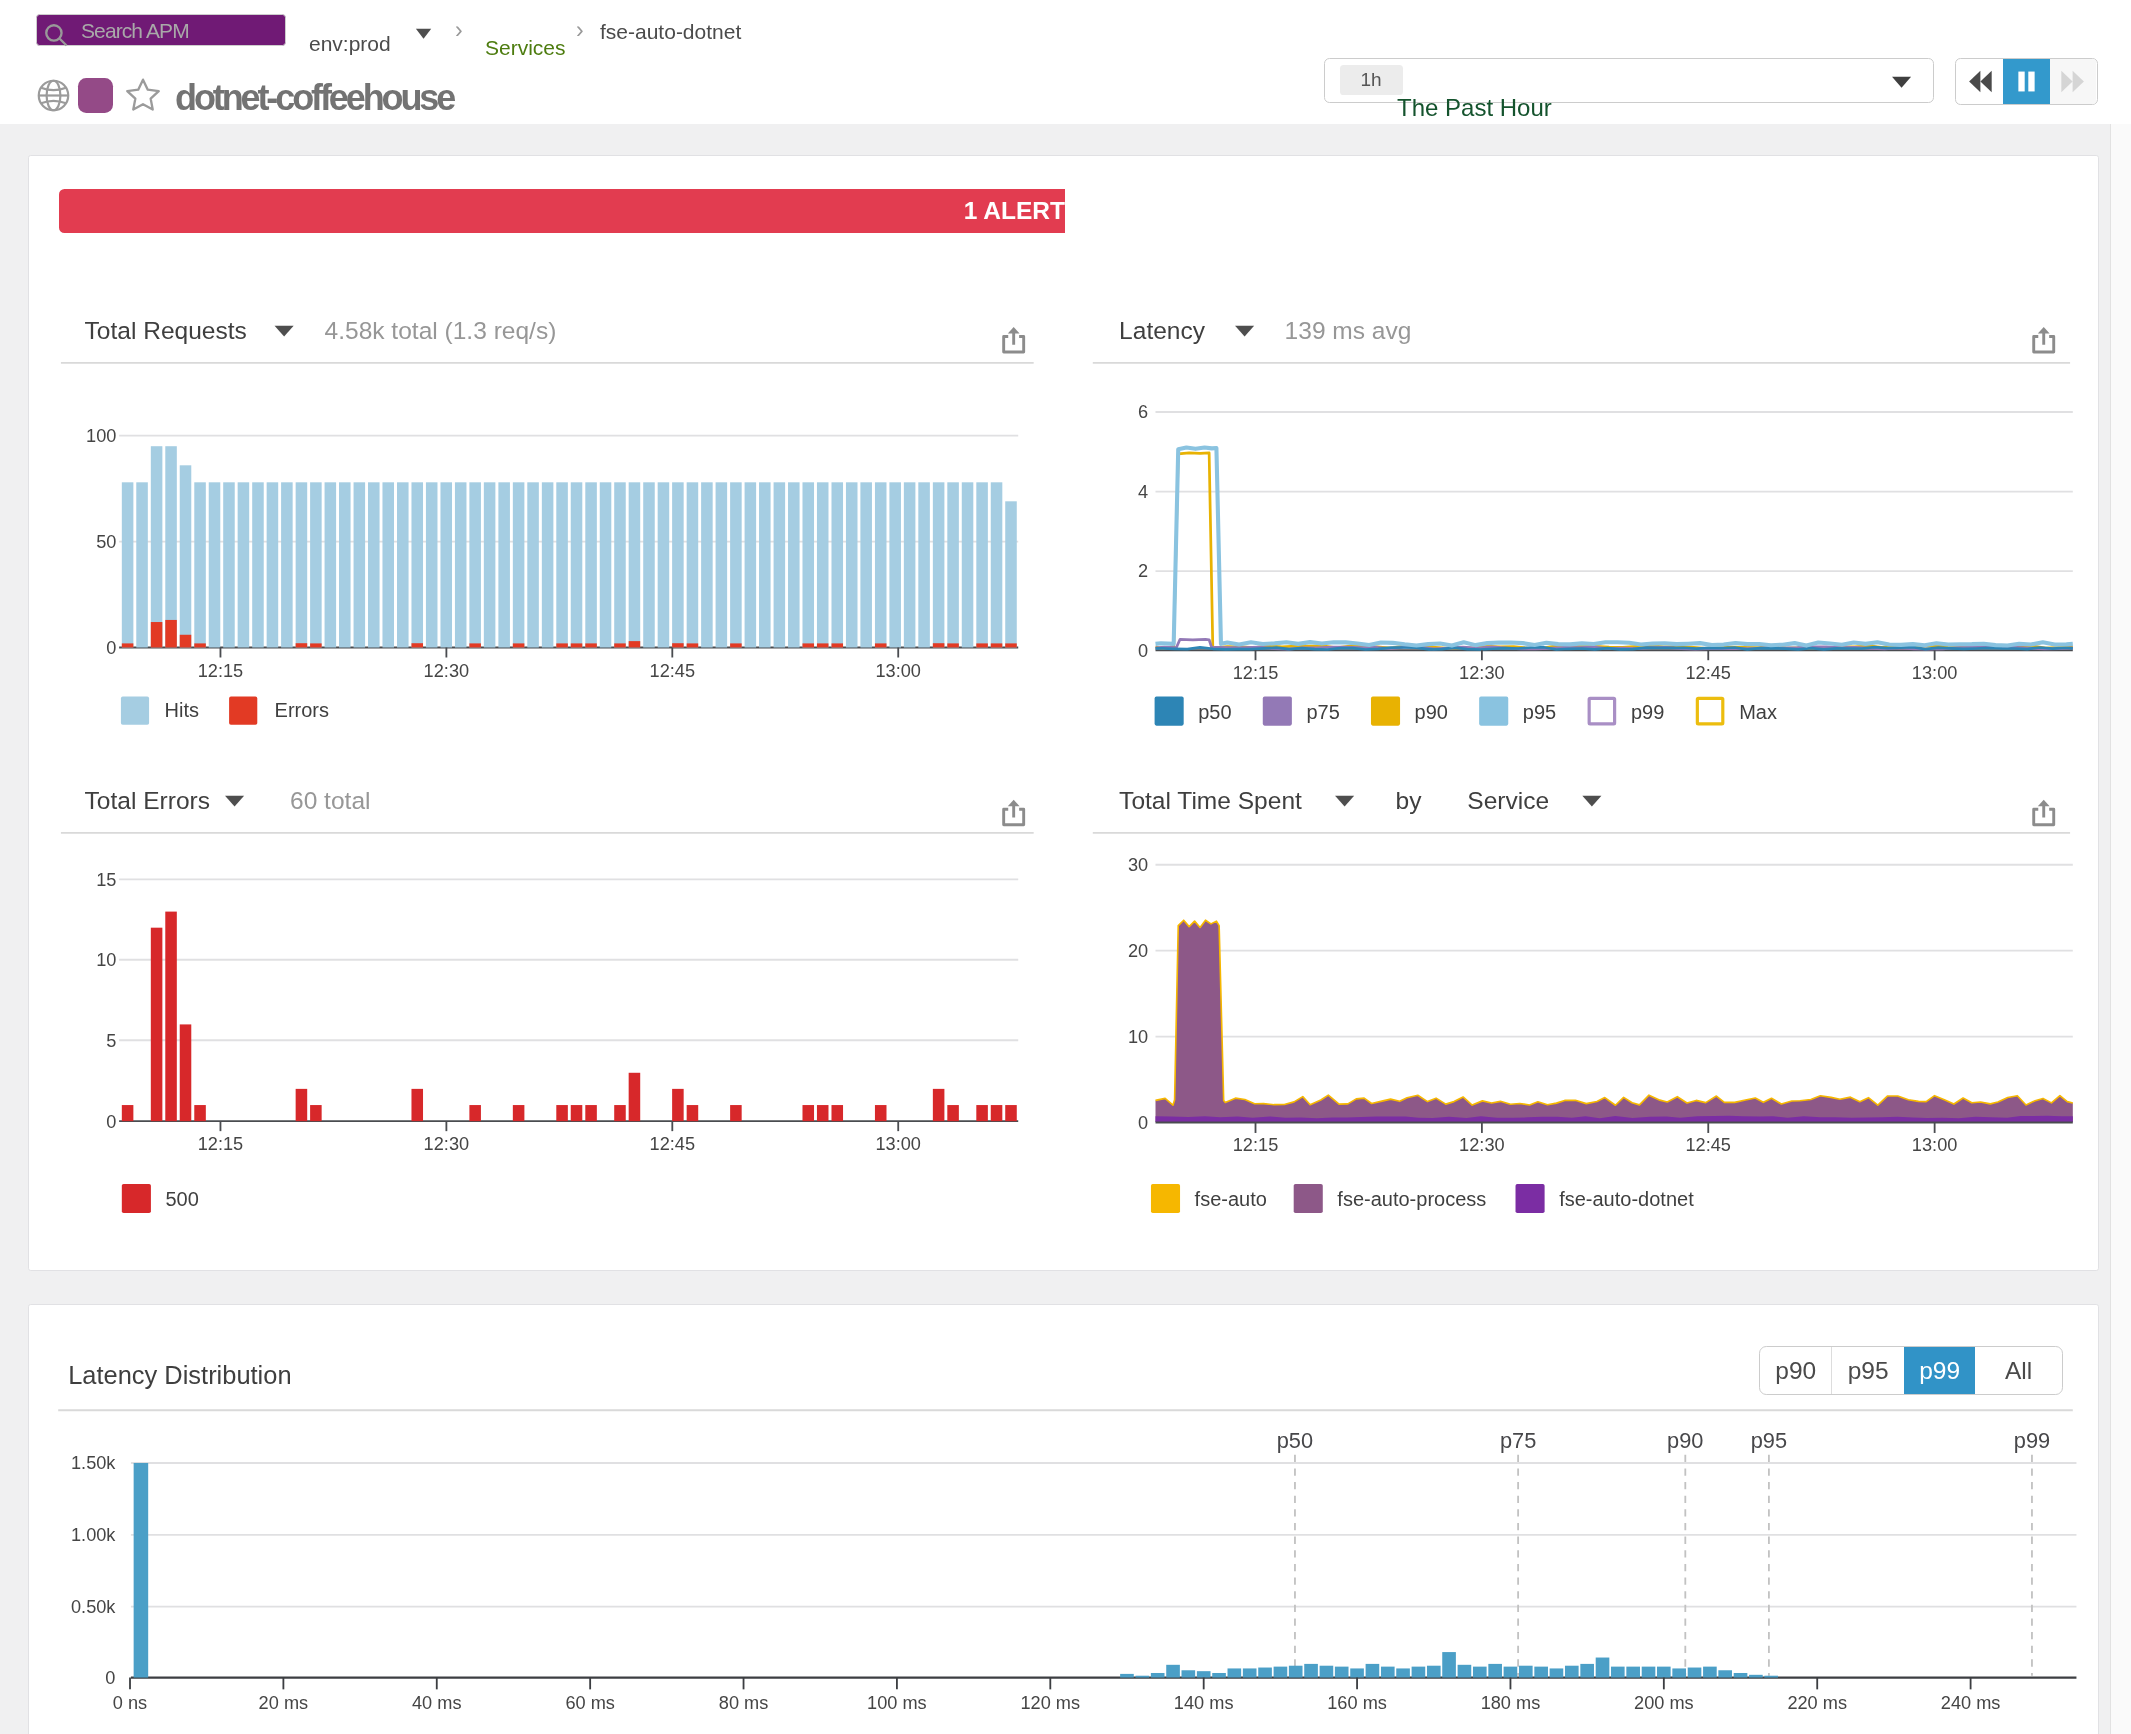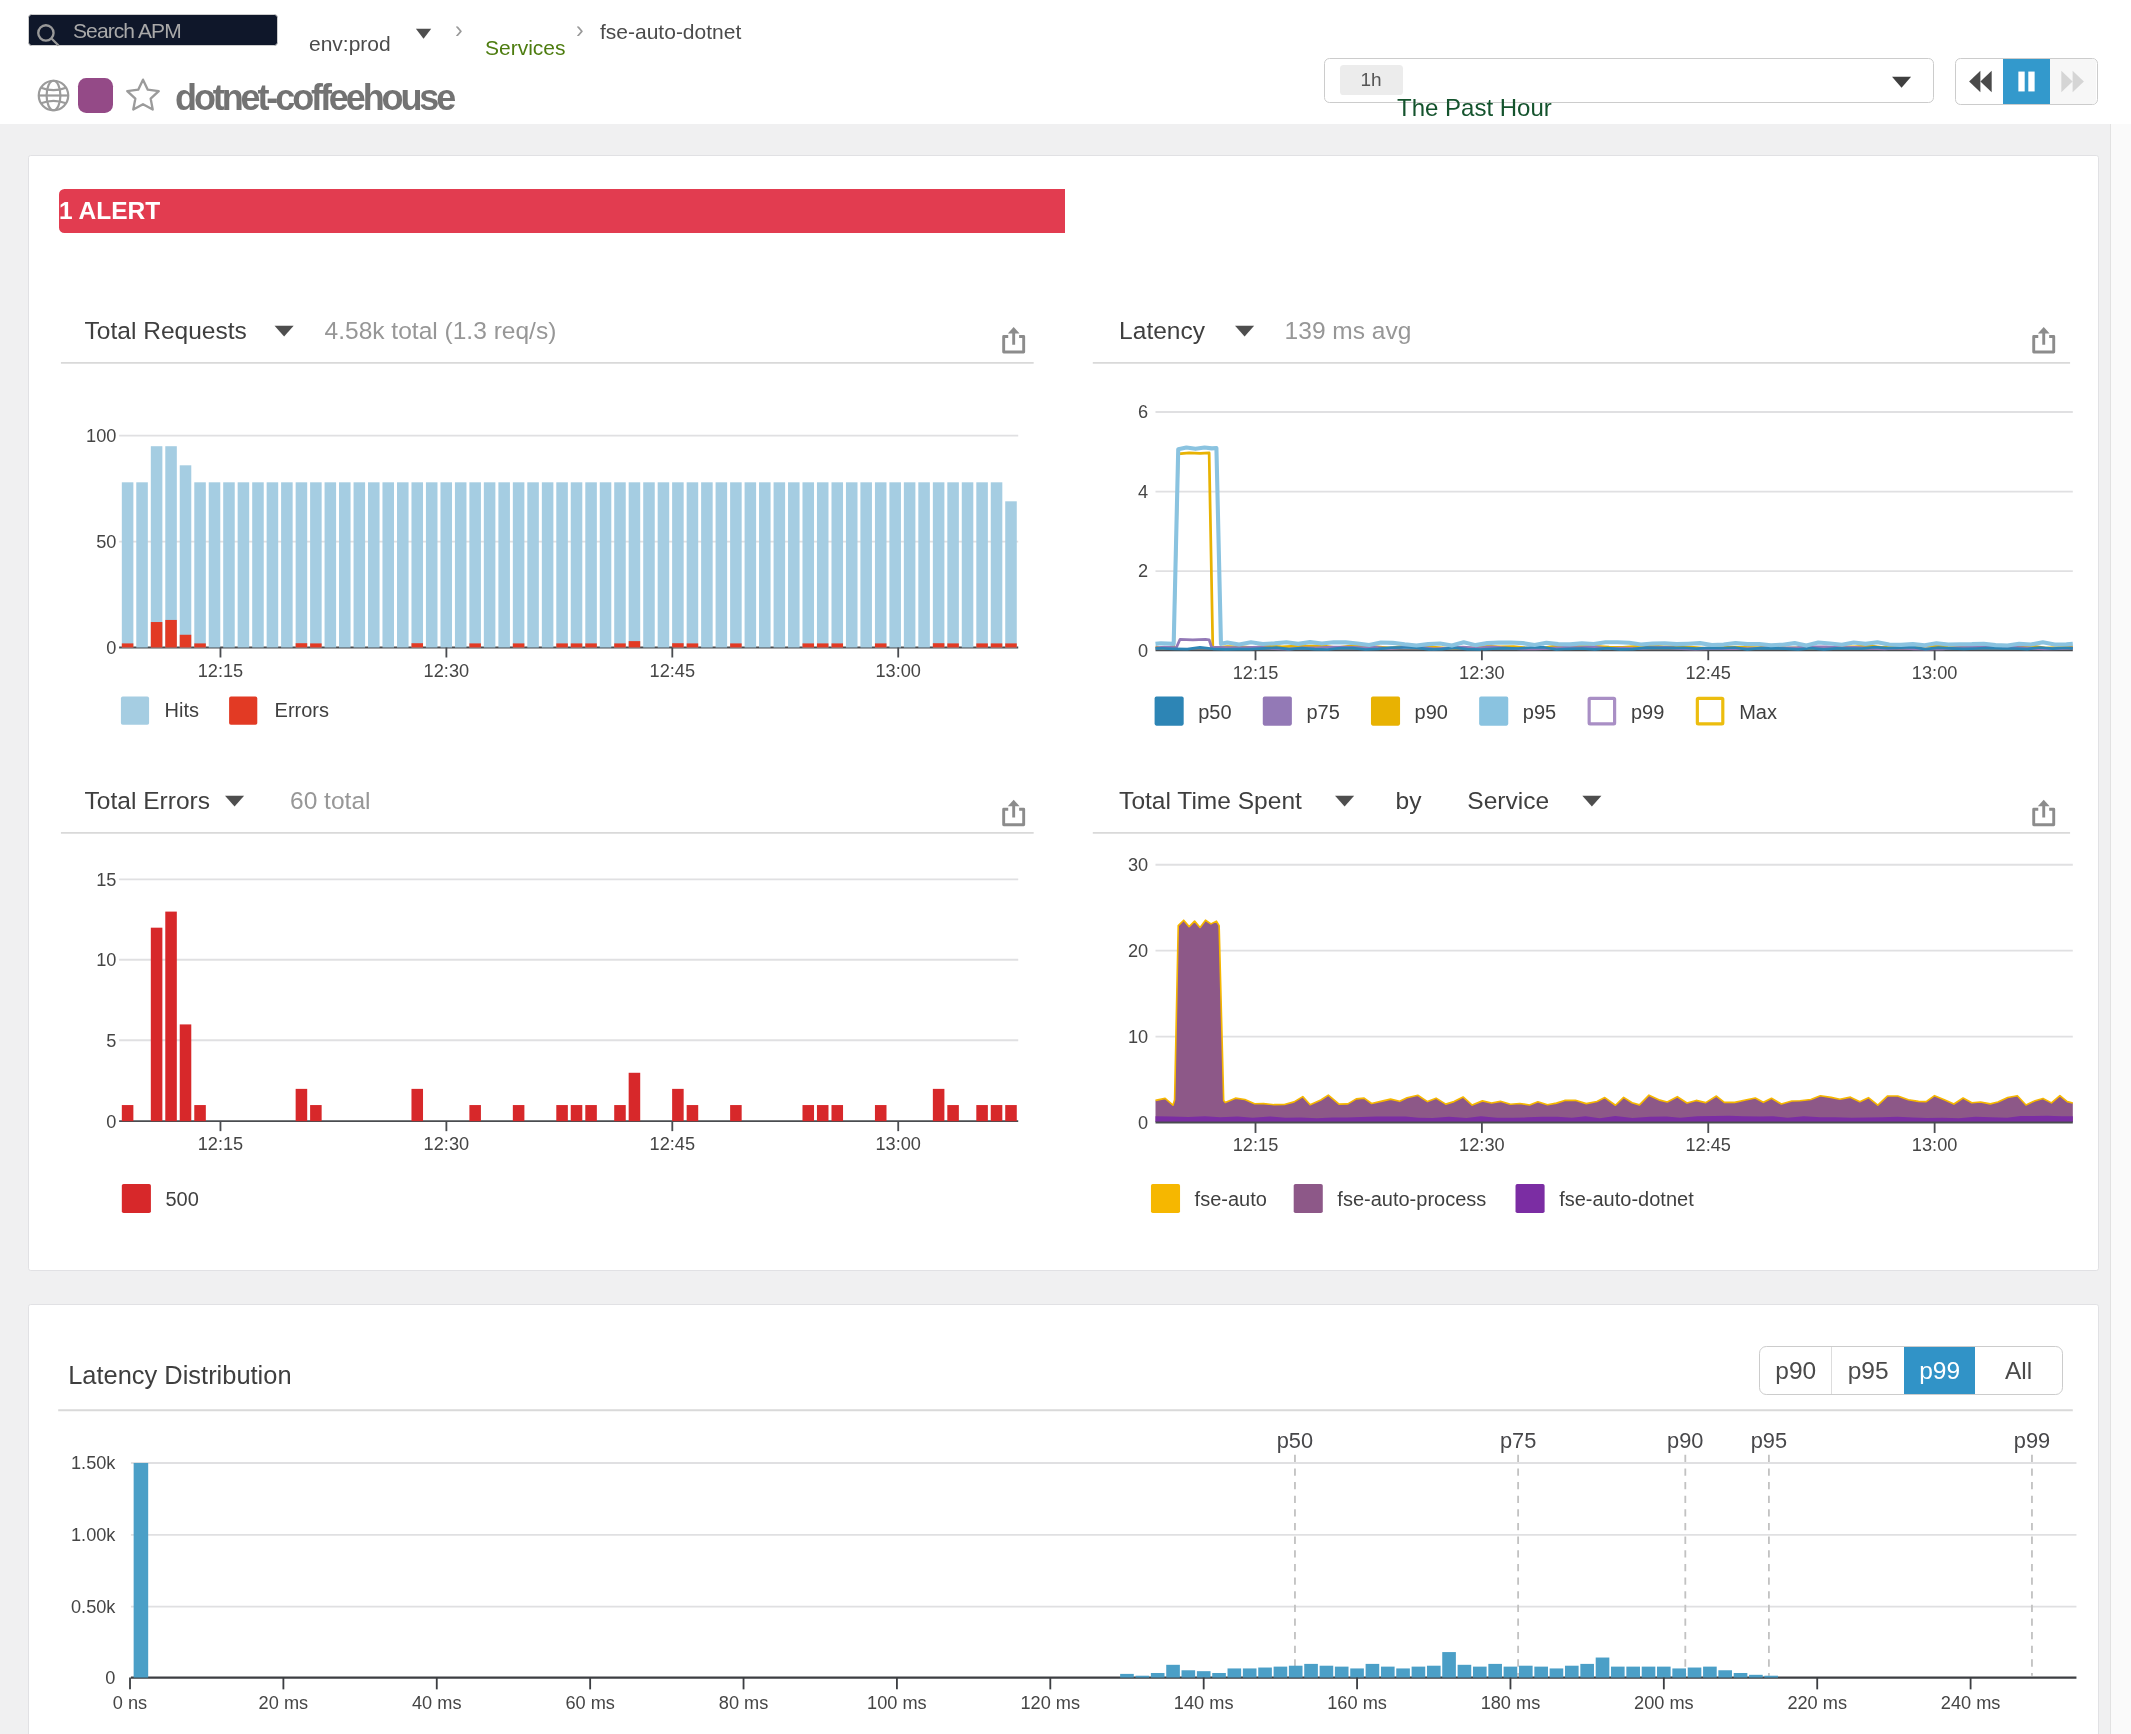--- a/index.html
+++ b/index.html
@@ -1,17 +1,17 @@
 <!DOCTYPE html>
 <html style="font-size:14.5px"><head><meta charset="utf-8"><style>
 html,body{margin:0;padding:0;}
 body{width:2131px;height:1735px;background:#f0f0f1;font-family:"Liberation Sans", sans-serif;position:relative;overflow:hidden;}
 </style></head><body>
 <div style="position:absolute;left:0;top:0;width:2131px;height:124px;background:#fff;"></div>
-<div style="position:absolute;left:28px;top:13.6px;width:248px;height:30px;background:#0f172a;border:1.8px solid #cdcdcd;border-radius:3.6px;">
+<div style="position:absolute;left:36px;top:13.6px;width:248px;height:30px;background:#701a75;border:1.8px solid #cdcdcd;border-radius:3.6px;">
     <svg width="27" height="27" style="position:absolute;left:7.3px;top:8.2px" viewBox="0 0 30 30">
       <circle cx="11" cy="11" r="8.5" fill="none" stroke="#999" stroke-width="2.6"></circle>
       <line x1="17.5" y1="17.5" x2="25" y2="25" stroke="#999" stroke-width="2.6"></line>
     </svg>
     <span style="position:absolute;left:44px;top:4.5px;font-size:21px;color:#a9a9a9;letter-spacing:-0.9px;">Search APM</span>
   </div>
 <div style="position:absolute;left:309px;top:32px;font-size:21px;color:#4b4b4b;">env:prod</div>
 <svg width="18" height="12.7" style="position:absolute;left:415px;top:27px;z-index:6" viewBox="0 0 20 14">
     <path d="M1,2 h17 l-8.5,11 z" fill="#4e4e4e"></path>
   </svg>
@@ -52,21 +52,21 @@
       </svg></div>
     <div style="width:46px;height:45px;background:#f7f7f7;"><svg width="47" height="45" viewBox="0 0 52 49">
         <g fill="#d5d5d5">
           <path d="M12.5,12.5 v24 l12.5,-12 z"></path>
           <path d="M25,12.5 v24 l12.5,-12 z"></path>
         </g>
       </svg></div>
   </div>
 <div style="position:absolute;left:28px;top:155px;width:2069px;height:1114px;background:#fff;border:1.8px solid #e1e1e4;border-radius:2.7px;"></div>
 <div style="position:absolute;left:59px;top:189px;width:2013px;height:44px;border-radius:5.5px;overflow:hidden;display:flex;z-index:2;">
-    <div style="width:1006px;height:44px;background:#e23c50;color:#fff;font-weight:bold;font-size:24.5px;text-align:left;line-height:44px;">1 ALERT</div>
+    <div style="width:1006px;height:44px;background:#e23c50;color:#fff;font-weight:bold;font-size:24.5px;text-align:right;line-height:44px;">1 ALERT</div>
   </div>
 <div style="position:absolute;left:28px;top:1304px;width:2069px;height:545px;background:#fff;border:1.8px solid #e1e1e4;border-radius:2.7px;"></div>
 <div style="position:absolute;left:1759px;top:1346px;width:302px;height:47px;border:1.8px solid #ccc;border-radius:7.3px;display:flex;overflow:hidden;background:#fff;z-index:2;">
     <div style="width:75px;height:47px;text-align:center;line-height:47px;font-size:24.5px;color:#4a4a4a;border-right:1.8px solid #ddd;">p90</div>
     <div style="width:75px;height:47px;text-align:center;line-height:47px;font-size:24.5px;color:#4a4a4a;">p95</div>
     <div style="width:75px;height:47px;text-align:center;line-height:47px;font-size:24.5px;color:#fff;background:#3193c7;">p99</div>
     <div style="width:91px;height:47px;text-align:center;line-height:47px;font-size:24.5px;color:#4a4a4a;">All</div>
   </div>
 <div style="position:absolute;left:2110px;top:124px;width:21px;height:1611px;background:#fafafa;border-left:0.9px solid #e2e2e2;"></div>
 <svg width="2131" height="1735" viewBox="0 0 2344 1908" style="position:absolute;left:0;top:0;z-index:5" xmlns="http://www.w3.org/2000/svg" font-family="Liberation Sans, sans-serif">

